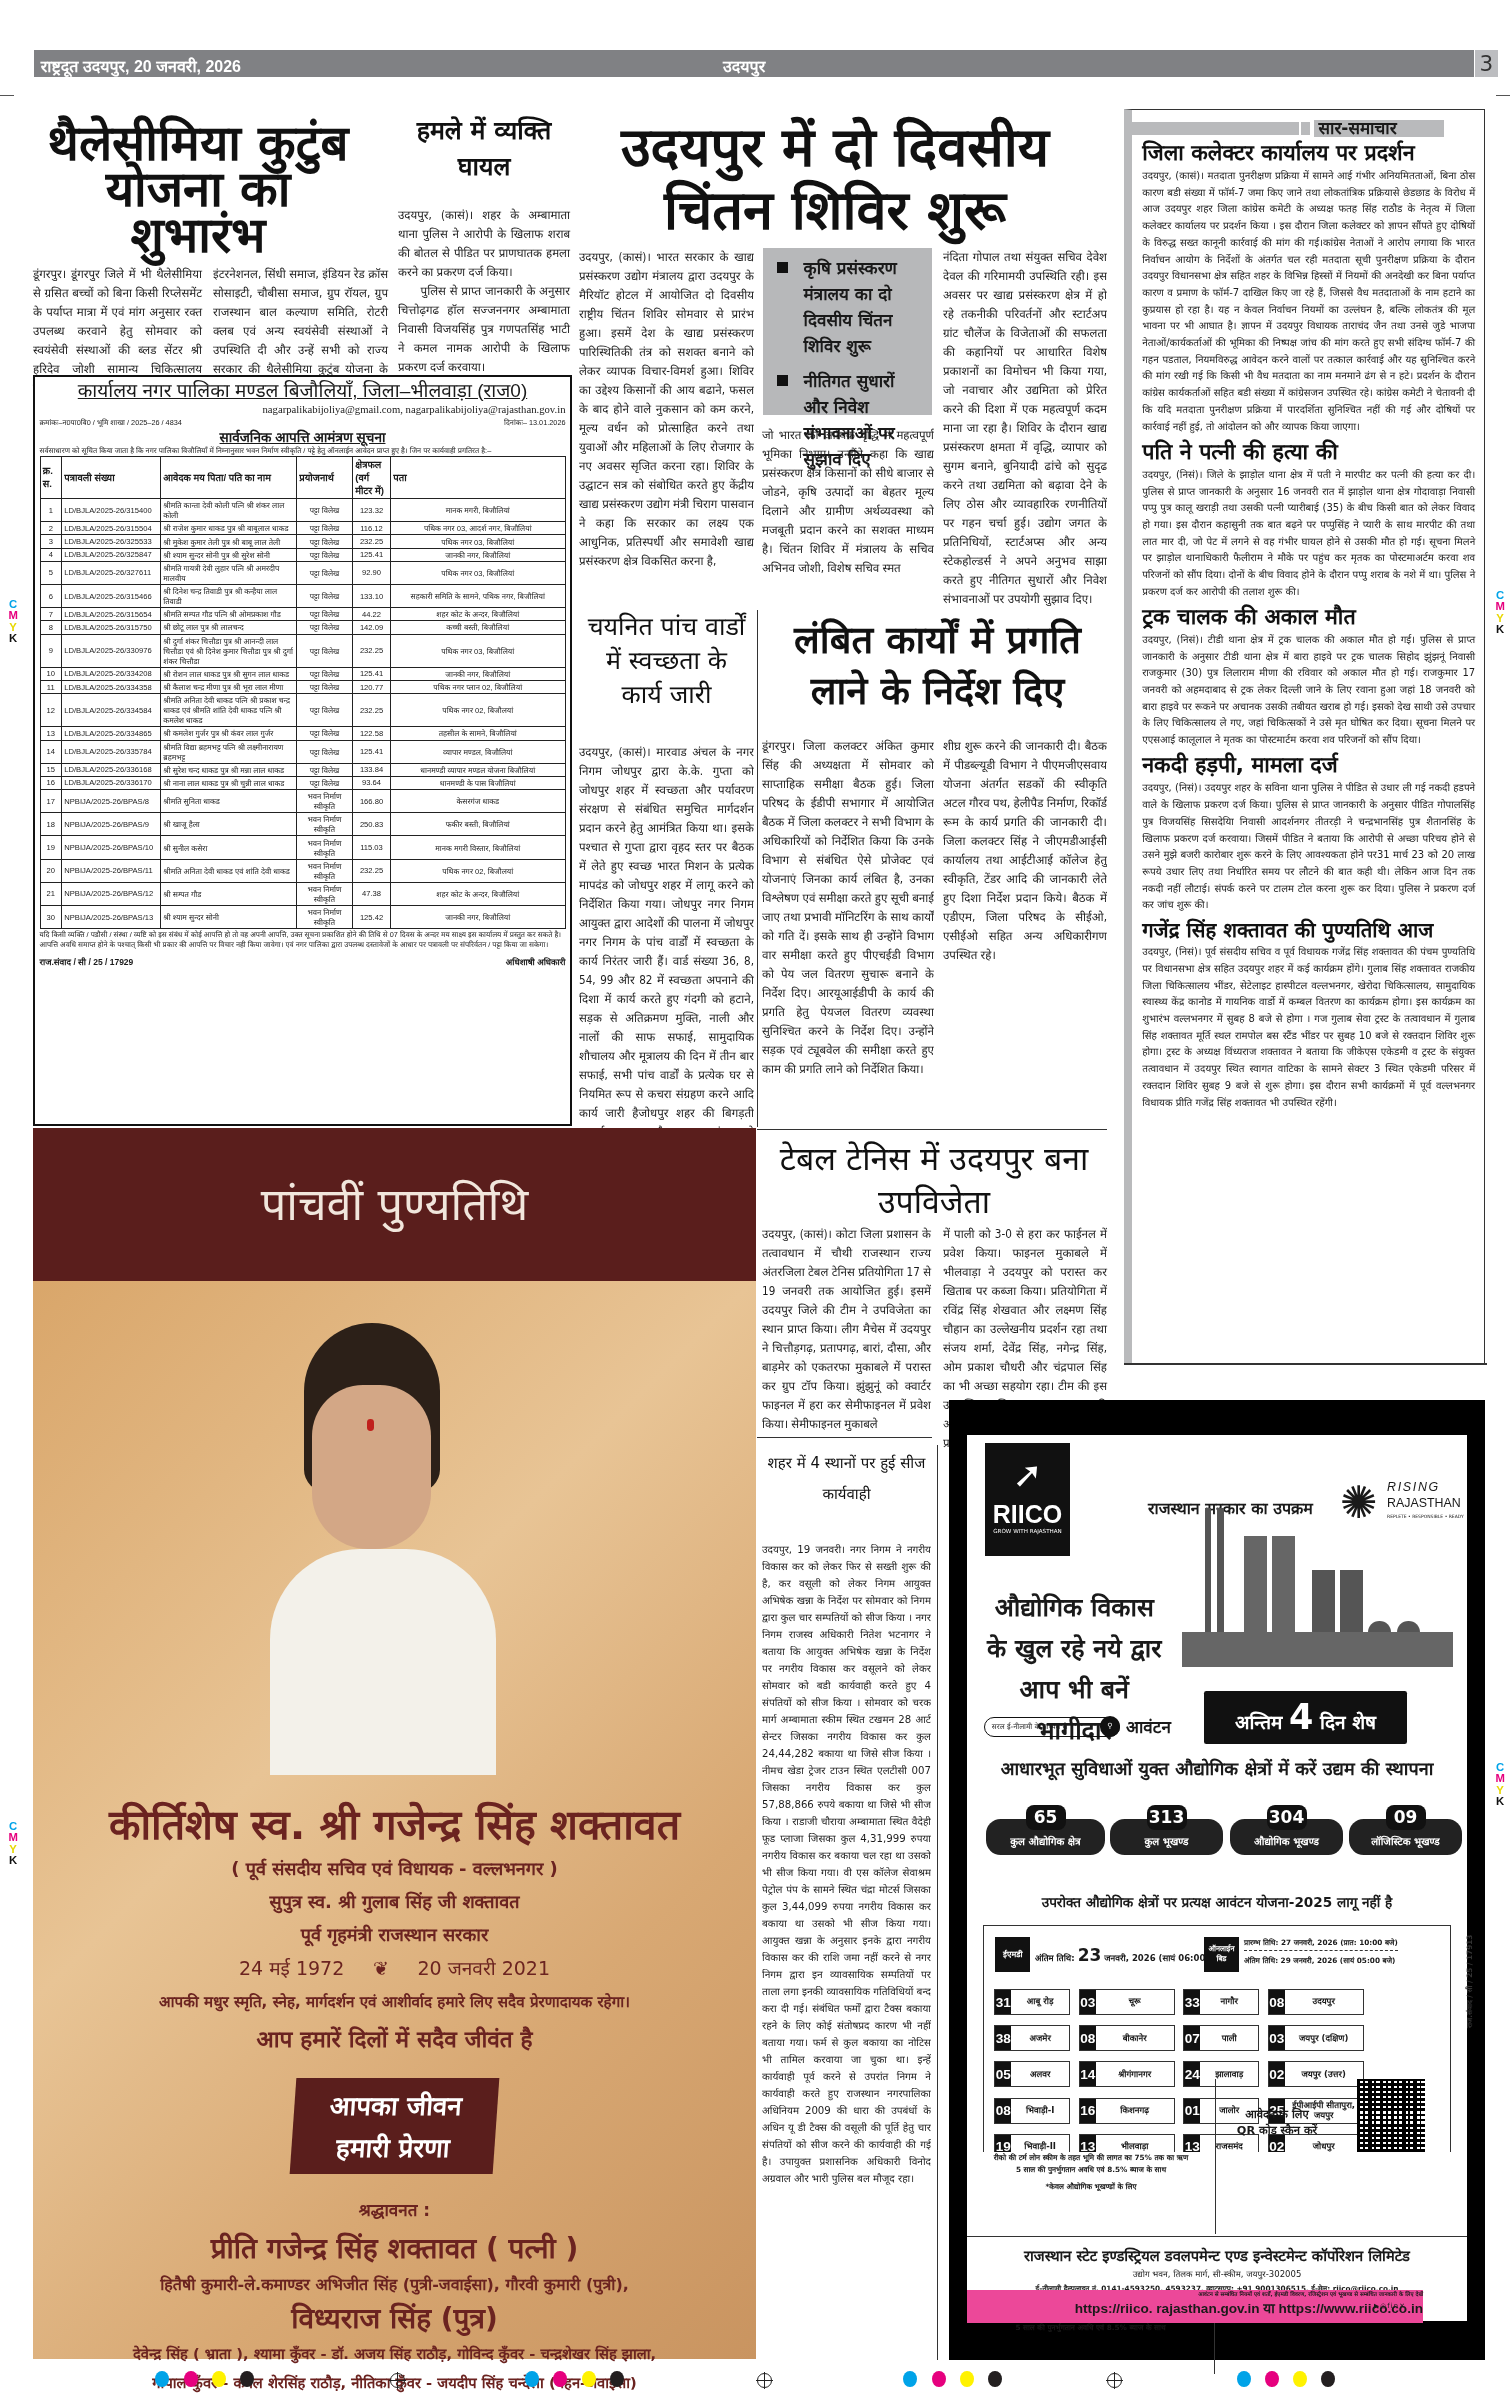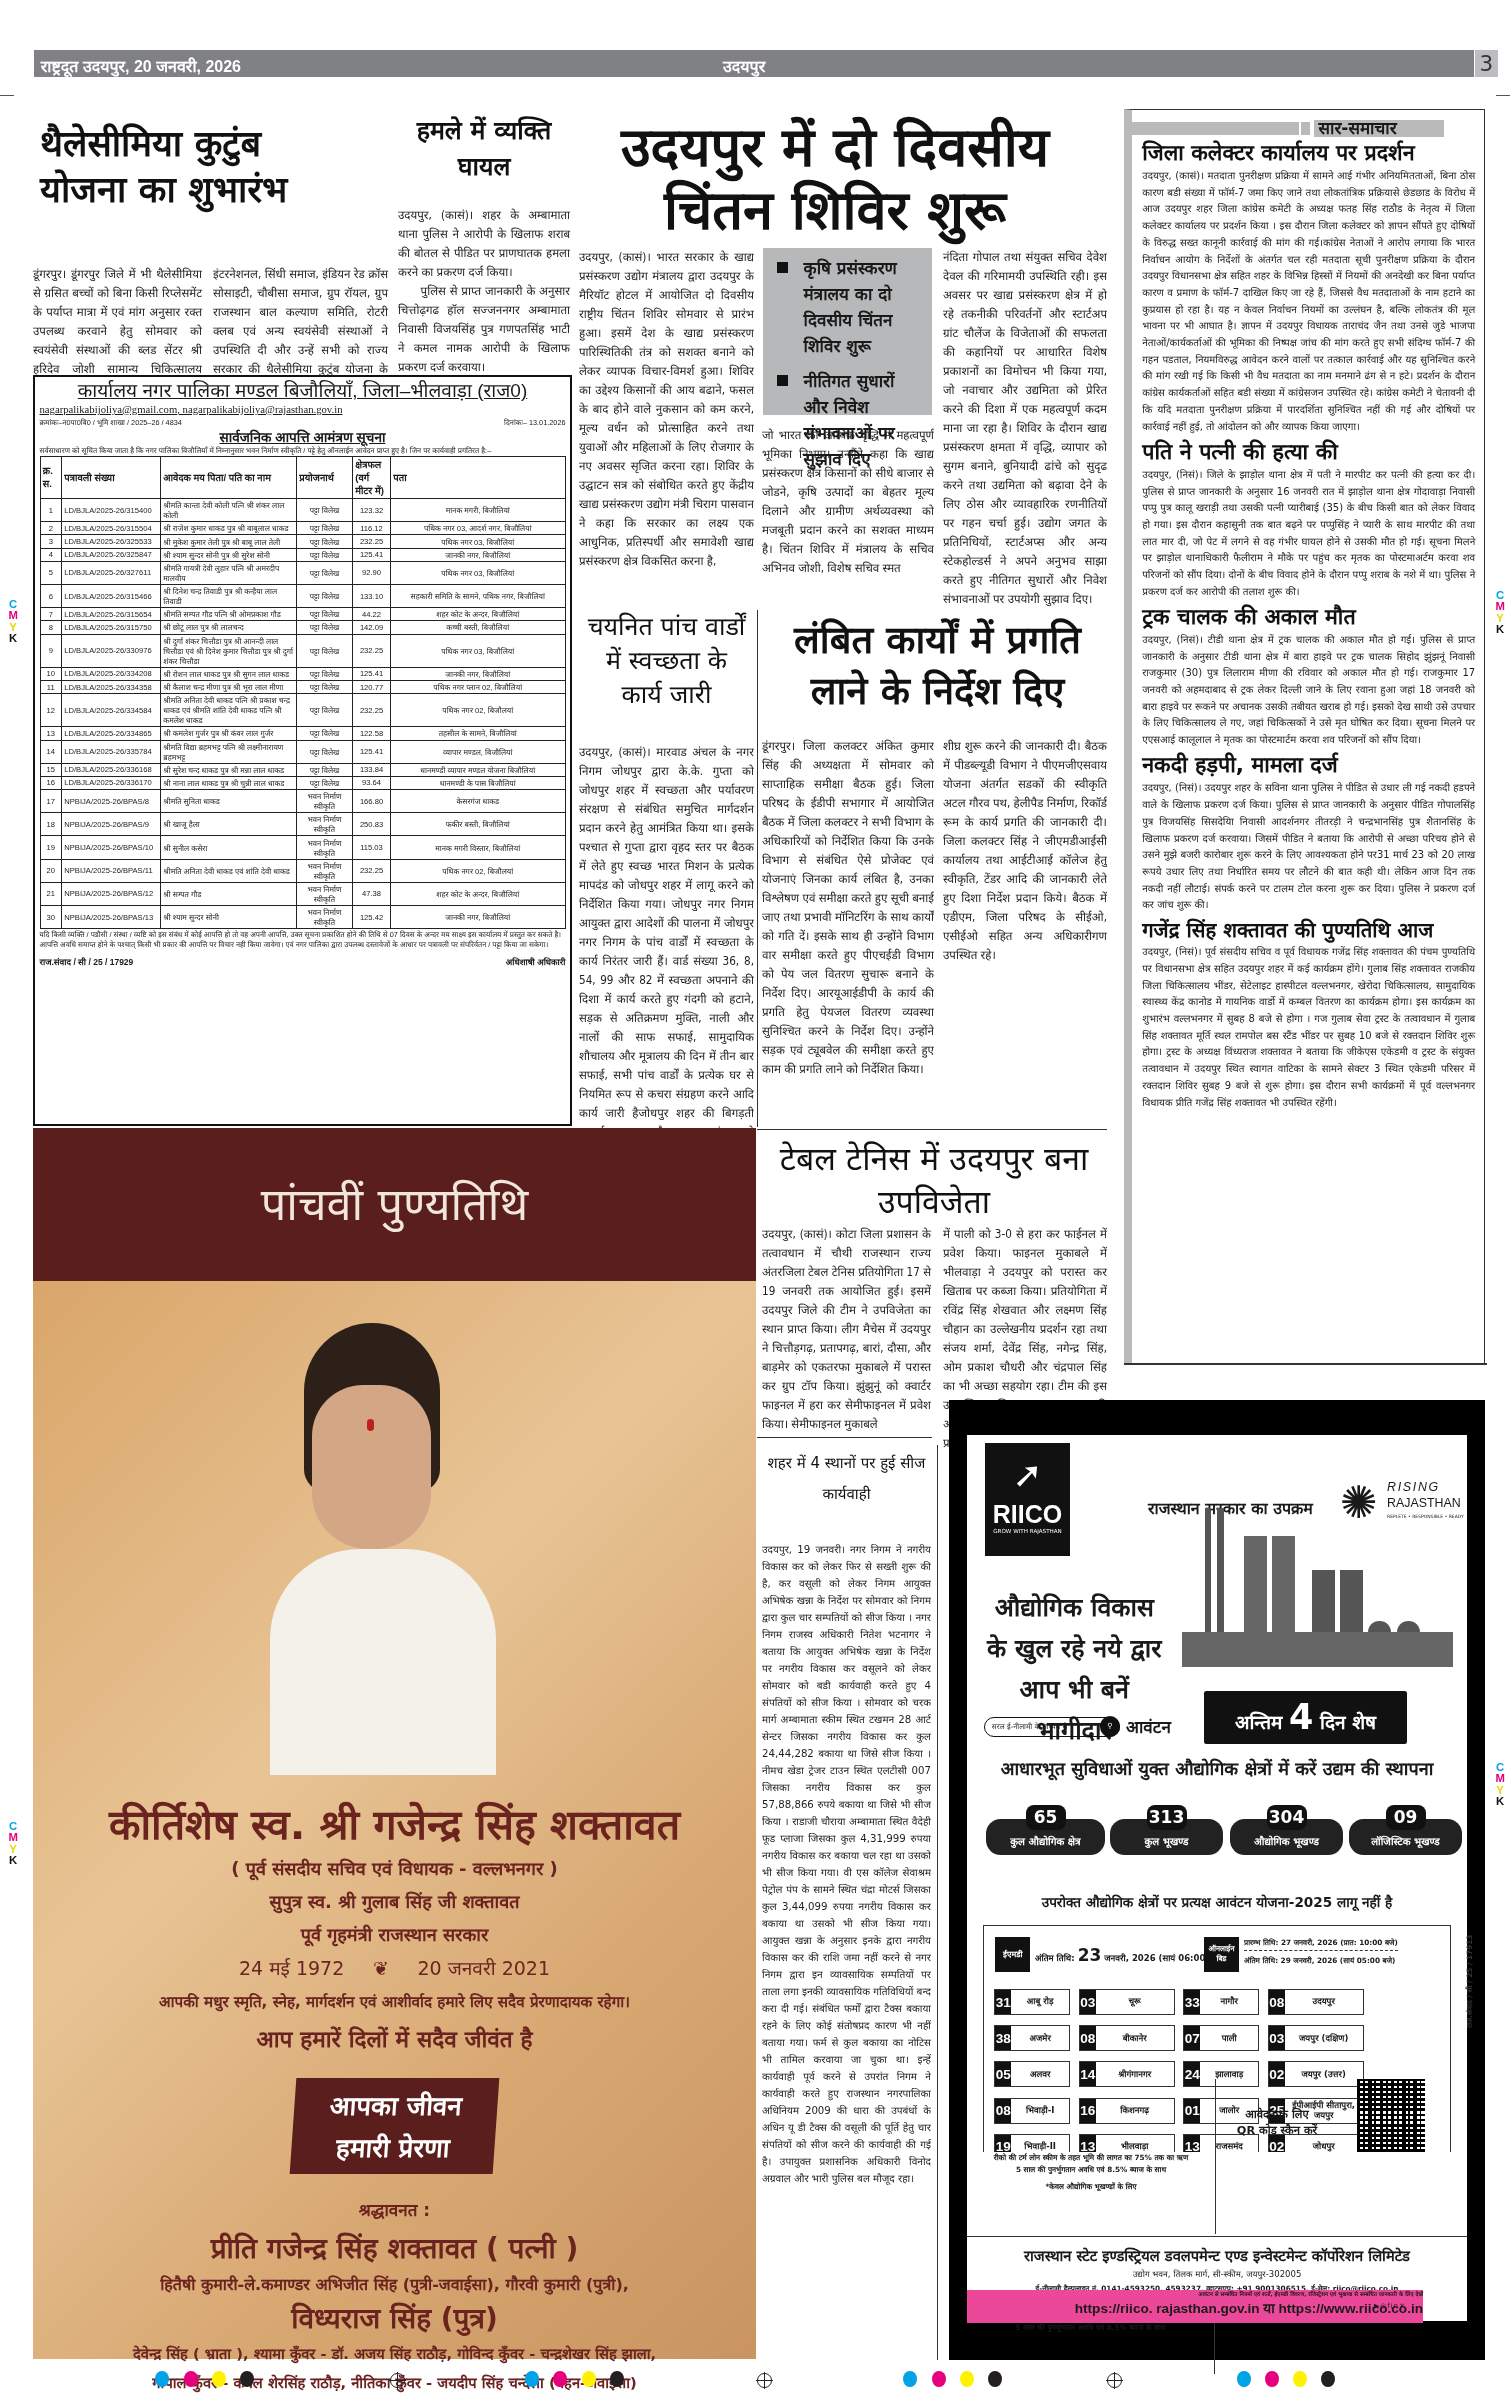--- a/index.html
+++ b/index.html
@@ -51,21 +51,21 @@
 
 <div class="abs mast">
   <span class="l">राष्ट्रदूत उदयपुर, 20 जनवरी, 2026</span>
   <span class="c">उदयपुर</span>
 </div>
 <div class="abs pagebox">3</div>
 
 <div class="cross" style="left:0;top:95px"></div>
 <div class="cross" style="left:1496px;top:95px"></div>
 
-<h1 class="abs" style="left:40px;top:121px;width:316px;font-size:36px;text-align:left;line-height:46px">थैलेसीमिया कुटुंब योजना का शुभारंभ</h1>
+<h1 class="abs" style="left:40px;top:121px;width:316px;font-size:49px;text-align:center;line-height:46px">थैलेसीमिया कुटुंब योजना का शुभारंभ</h1>
 <div class="col body" style="left:33px;top:265px;width:169px">डूंगरपुर। डूंगरपुर जिले में भी थैलेसीमिया से ग्रसित बच्चों को बिना किसी रिप्लेसमेंट के पर्याप्त मात्रा में एवं मांग अनुसार रक्त उपलब्ध करवाने हेतु सोमवार को स्वयंसेवी संस्थाओं की ब्लड सेंटर श्री हरिदेव जोशी सामान्य चिकित्सालय डूंगरपुर में कार्यशाला का आयोजन किया,जिसमें महावीर</div>
 <div class="col body" style="left:213px;top:265px;width:175px">इंटरनेशनल, सिंधी समाज, इंडियन रेड क्रॉस सोसाइटी, चौबीसा समाज, ग्रुप रॉयल, ग्रुप राजस्थान बाल कल्याण समिति, रोटरी क्लब एवं अन्य स्वयंसेवी संस्थाओं ने उपस्थिति दी और उन्हें सभी को राज्य सरकार की थैलेसीमिया कुटुंब योजना के बारे में विस्तृत जानकारी नोडल चिकित्सा अधिकारी द्वारा दी गई।</div>
 
 <h2 class="abs" style="left:398px;top:113px;width:172px;font-size:25px;text-align:center;line-height:36px">हमले में व्यक्ति घायल</h2>
 <div class="col body" style="left:398px;top:206px;width:172px">उदयपुर, (कासं)। शहर के अम्बामाता थाना पुलिस ने आरोपी के खिलाफ शराब की बोतल से पीडित पर प्राणघातक हमला करने का प्रकरण दर्ज किया।</div>
 <div class="col body" style="left:398px;top:282px;width:172px;text-indent:22.6px">पुलिस से प्राप्त जानकारी के अनुसार चित्तोढ़गढ हॉल सज्जननगर अम्बामाता निवासी विजयसिंह पुत्र गणपतसिंह भाटी ने कमल नामक आरोपी के खिलाफ प्रकरण दर्ज करवाया।</div>
 <div class="rule" style="left:33px;top:426px;width:539px;height:1.1px"></div>
 
 <h1 class="abs" style="left:615px;top:116px;width:440px;font-size:54px;text-align:center;line-height:63px">
   <span>उदयपुर में दो दिवसीय</span><br>
@@ -93,21 +93,21 @@
     <h3 style="font-size:21.5px;margin:4.5px 0 3.4px">नकदी हड़पी, मामला दर्ज</h3>
     <p class="body" style="font-size:10px;line-height:16.7px;font-family:'DejaVu Sans',sans-serif">उदयपुर, (निसं)। उदयपुर शहर के सविना थाना पुलिस ने पीडित से उधार ली गई नकदी हडपने वाले के खिलाफ प्रकरण दर्ज किया। पुलिस से प्राप्त जानकारी के अनुसार पीडित गोपालसिंह पुत्र विजयसिंह सिसदेयिा निवासी आदर्शनगर तीतरड़ी ने चन्द्रभानसिंह पुत्र शैतानसिंह के खिलाफ प्रकरण दर्ज करवाया। जिसमें पीडित ने बताया कि आरोपी से अच्छा परिचय होने से उसने मुझे बजरी कारोबार शुरू करने के लिए आवश्यकता होने पर31 मार्च 23 को 20 लाख रूपये उधार लिए तथा निर्धारित समय पर लौटने की बात कही थी। लेकिन आज दिन तक नकदी नहीं लौटाई। संपर्क करने पर टालम टोल करना शुरू कर दिया। पुलिस ने प्रकरण दर्ज कर जांच शुरू की।</p>
     <h3 style="font-size:20.3px;margin:4.5px 0 3.4px">गजेंद्र सिंह शक्तावत की पुण्यतिथि आज</h3>
     <p class="body" style="font-size:10px;line-height:16.7px;font-family:'DejaVu Sans',sans-serif">उदयपुर, (निसं)। पूर्व संसदीय सचिव व पूर्व विधायक गजेंद्र सिंह शक्तावत की पंचम पुण्यतिथि पर विधानसभा क्षेत्र सहित उदयपुर शहर में कई कार्यक्रम होंगे। गुलाब सिंह शक्तावत राजकीय जिला चिकित्सालय भींडर, सेटेलाइट हास्पीटल वल्लभनगर, खेरोदा चिकित्सालय, सामुदायिक स्वास्थ्य केंद्र कानोड में गायनिक वार्डो में कम्बल वितरण का कार्यक्रम होगा। इस कार्यक्रम का शुभारंभ वल्लभनगर में सुबह 8 बजे से होगा । गज गुलाब सेवा ट्रस्ट के तत्वावधान में गुलाब सिंह शक्तावत मूर्ति स्थल रामपोल बस स्टैंड भींडर पर सुबह 10 बजे से रक्तदान शिविर शुरू होगा। ट्रस्ट के अध्यक्ष विंध्यराज शक्तावत ने बताया कि जीकेएस एकेडमी व ट्रस्ट के संयुक्त तत्वावधान में उदयपुर स्थित स्वागत वाटिका के सामने सेक्टर 3 स्थित एकेडमी परिसर में रक्तदान शिविर सुबह 9 बजे से शुरू होगा। इस दौरान सभी कार्यक्रमों में पूर्व वल्लभनगर विधायक प्रीति गजेंद्र सिंह शक्तावत भी उपस्थित रहेंगी।</p>
   </div>
 </div>
 <div class="rule" style="left:1124px;top:1363px;width:363px;height:1.7px"></div>
 
 <div class="abs notice" style="left:33px;top:375px;width:539px;height:751px;padding:3.4px 4.5px">
   <div style="text-align:center;font-family:'Liberation Sans',sans-serif;font-size:19px;text-decoration:underline;line-height:22.6px">कार्यालय नगर पालिका मण्डल बिजौलियाँ, जिला–भीलवाड़ा (राज0)</div>
-  <div style="text-align:left;font-family:'Liberation Serif',serif;font-size:10.7px;text-decoration:underline">nagarpalikabijoliya@gmail.com, nagarpalikabijoliya@rajasthan.gov.in</div>
+  <div style="text-align:right;font-family:'Liberation Serif',serif;font-size:10.7px;">nagarpalikabijoliya@gmail.com, nagarpalikabijoliya@rajasthan.gov.in</div>
   <div style="display:flex;justify-content:space-between;font-family:'Liberation Sans',sans-serif;font-size:7.3px;margin-top:2.3px">
     <span>क्रमांकः–न0पा0बि0 / भूमि शाखा / 2025–26 / 4834</span>
     <span>दिनांकः– 13.01.2026</span>
   </div>
   <div style="text-align:center;font-family:'Liberation Sans',sans-serif;font-size:13.6px;text-decoration:underline;font-weight:bold">सार्वजनिक आपत्ति आमंत्रण सूचना</div>
   <div style="font-family:'Liberation Sans',sans-serif;font-size:7.3px;line-height:9.6px">सर्वसाधारण को सूचित किया जाता है कि नगर पालिका बिजौलियाँ में निम्नानुसार भवन निर्माण स्वीकृति / पट्टे हेतु ऑनलाईन आवेदन प्राप्त हुए है। जिन पर कार्यवाही प्रगतिरत है:–</div>
   <table>
     <thead>
       <tr>
         <th style="width:21.5px">क्र. स.</th>

